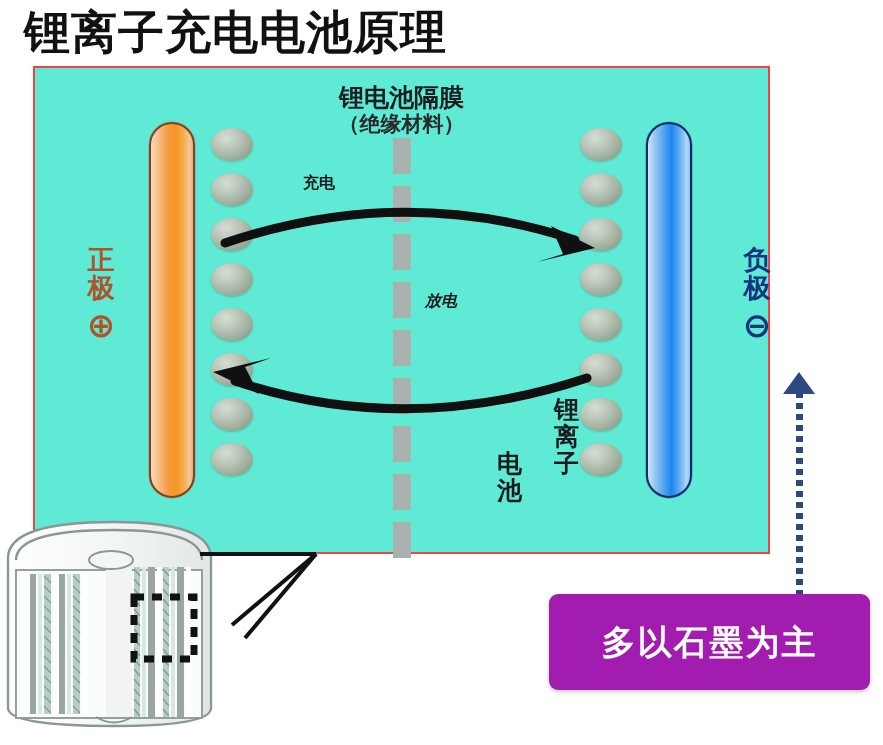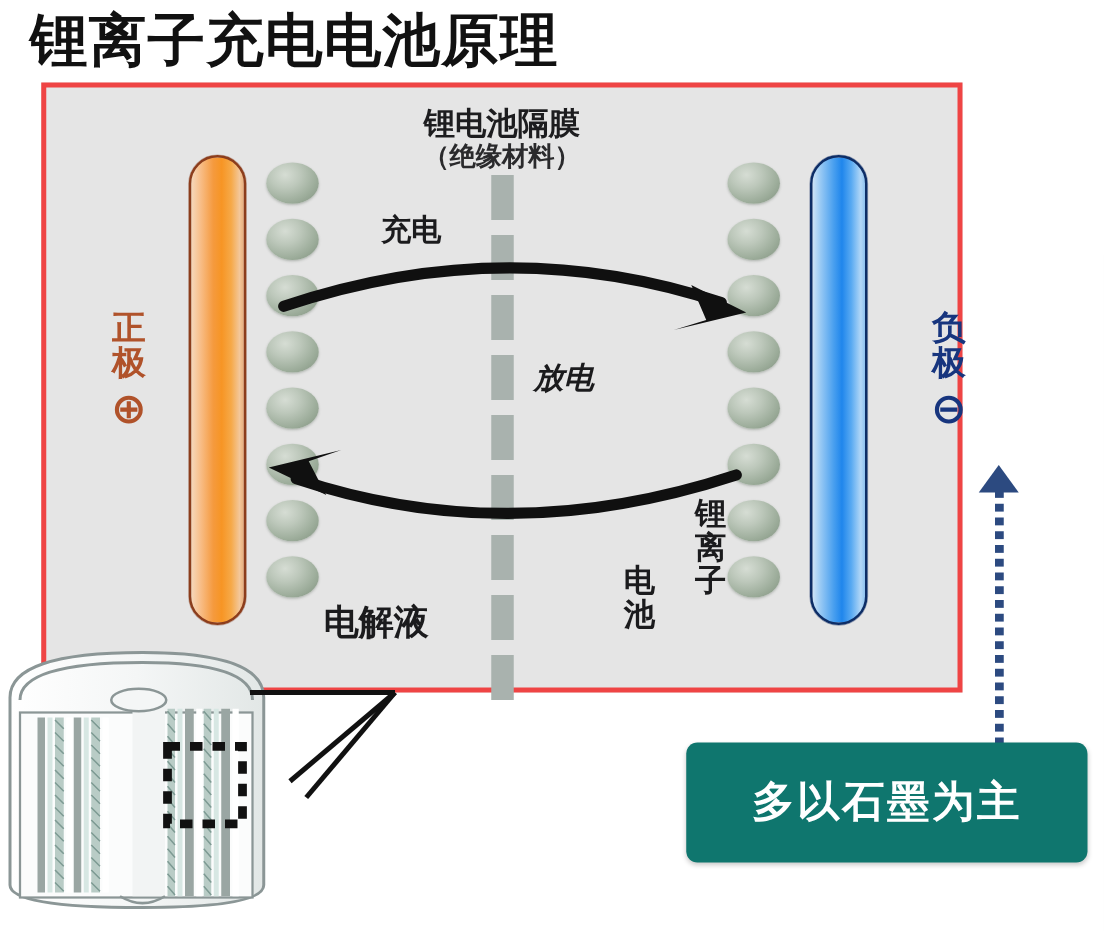--- a/index.html
+++ b/index.html
@@ -17,22 +17,22 @@
     font-size: 46px; line-height: 56px;
     font-weight: 700; color: #111111;
     letter-spacing: 1px;
     white-space: nowrap;
   }
 
   
   #panel {
     position: absolute; left: 33px; top: 66px;
     width: 737px; height: 488px;
-    background: #e5e5e5;
-    border: 4px solid #ef4444;
+    background: #5eead4;
+    border: 2px solid #ef4444;
   }
 
   
   #separator-title {
     position: absolute; left: 50%; top: 14px;
     transform: translateX(-50%);
     font-size: 25px; line-height: 30px; font-weight: 700;
     color: #1d1d1f; white-space: nowrap;
   }
   #separator-sub {
@@ -83,21 +83,21 @@
     width: 18px; height: 400px;
   }
   .membrane-dash {
     width: 18px; height: 36px; margin-bottom: 12px;
     background: #a9b2ae;
   }
 
   
   #arrows { position: absolute; left: 0; top: 0; width: 737px; height: 488px; }
   .arrow-label {
-    position: absolute; font-size: 24px; line-height: 30px;
+    position: absolute; font-size: 16px; line-height: 30px;
     font-weight: 700; color: #1b1b1d; white-space: nowrap;
   }
   #label-charge    { left: 268px; top: 100px; }
   #label-discharge { left: 390px; top: 218px; font-style: italic; }
 
   
   .side-label {
     position: absolute; width: 44px; text-align: center;
     font-size: 27px; line-height: 28px; font-weight: 700;
   }
@@ -137,21 +137,21 @@
     width: 0; height: 0;
     border-left: 16px solid transparent;
     border-right: 16px solid transparent;
     border-bottom: 22px solid #2c4a80;
   }
 
   
   #callout {
     position: absolute; left: 549px; top: 594px;
     width: 321px; height: 96px;
-    background: #0f766e;
+    background: #a21caf;
     border-radius: 9px;
     display: flex; align-items: center; justify-content: center;
     box-shadow: 0 2px 4px rgba(0,0,0,.22);
   }
   #callout-text {
     color: #ffffff; font-size: 34px; line-height: 40px;
     font-weight: 700; letter-spacing: 2px; white-space: nowrap;
   }
 
   
@@ -220,21 +220,20 @@
         <div>极</div>
       </div>
     <div class="polarity" id="cathode-sign">⊕</div>
 
     <div class="side-label" id="anode-label">
         <div>负</div>
         <div>极</div>
       </div>
     <div class="polarity" id="anode-sign">⊖</div>
 
-    <div id="electrolyte-label">电解液</div>
     <div class="vert-label" id="liion-label">
         <div>锂</div>
         <div>离</div>
         <div>子</div>
       </div>
     <div class="vert-label" id="cell-label">
         <div>电</div>
         <div>池</div>
       </div>
   </div>

